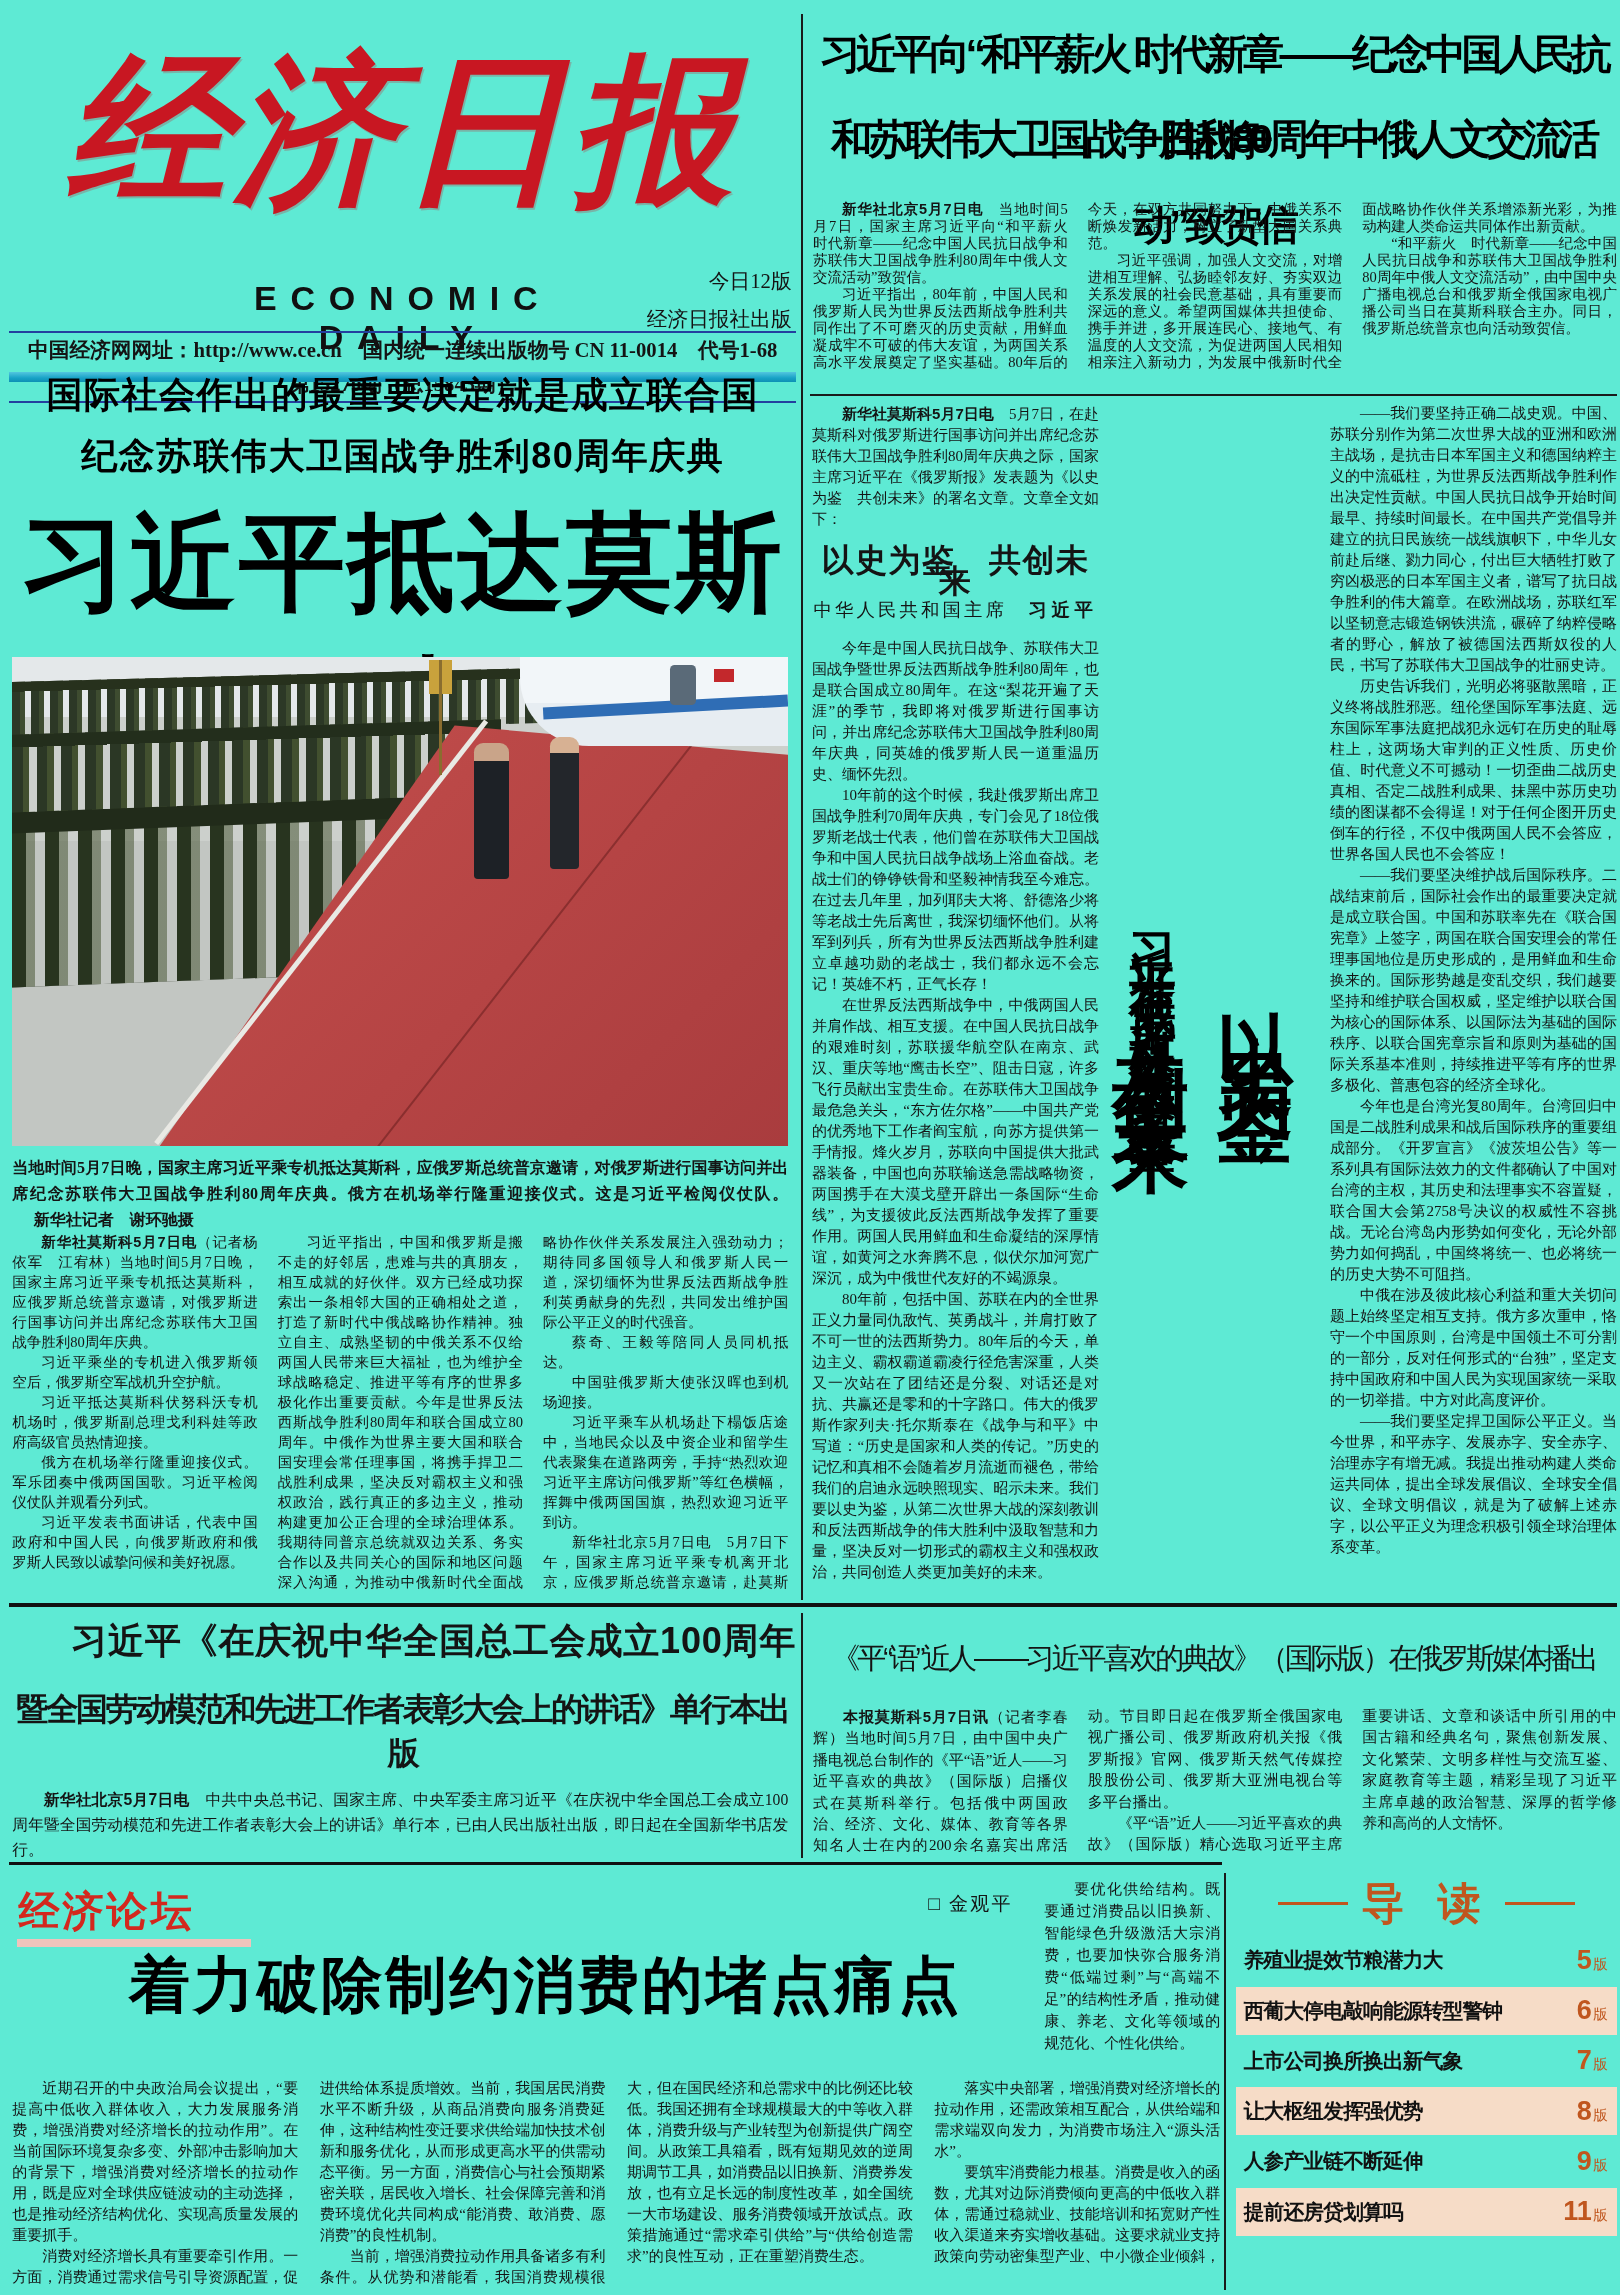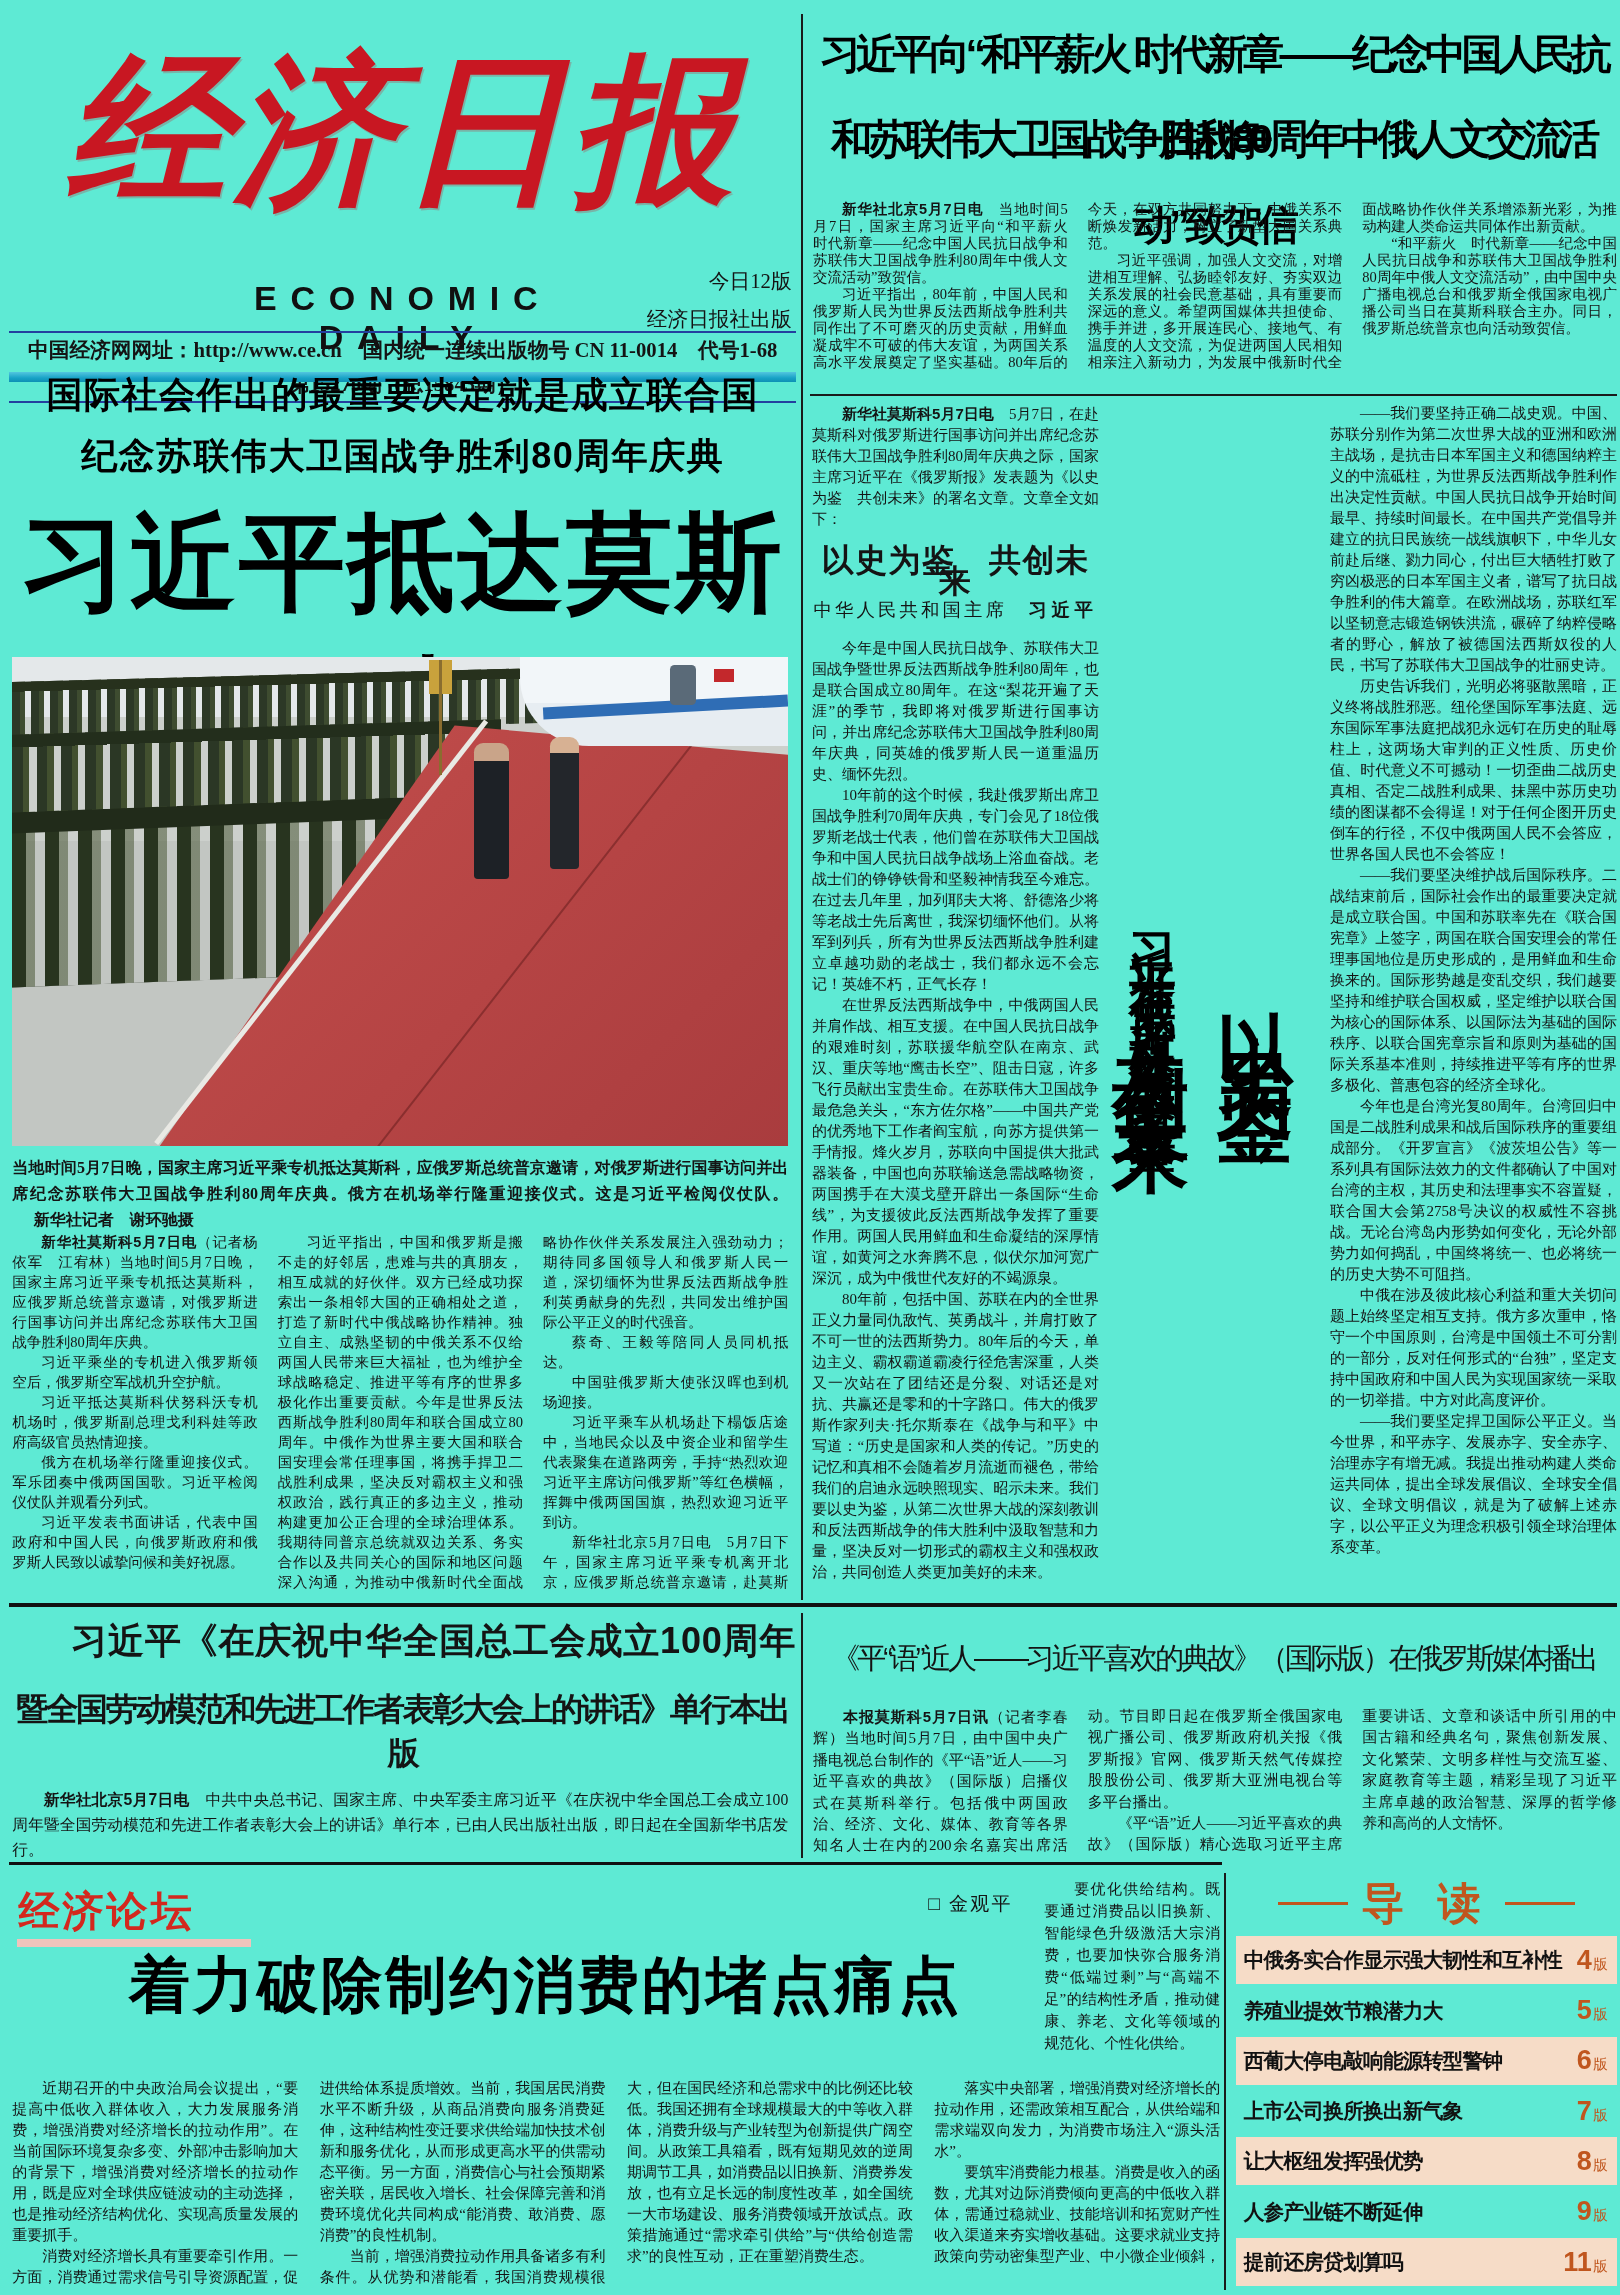--- a/index.html
+++ b/index.html
@@ -247,24 +247,20 @@
       <div data-list="forum_article.body"><p class="para">近期召开的中央政治局会议提出，“要提高中低收入群体收入，大力发展服务消费，增强消费对经济增长的拉动作用”。在当前国际环境复杂多变、外部冲击影响加大的背景下，增强消费对经济增长的拉动作用，既是应对全球供应链波动的主动选择，也是推动经济结构优化、实现高质量发展的重要抓手。</p><p class="para">消费对经济增长具有重要牵引作用。一方面，消费通过需求信号引导资源配置，促进供给体系提质增效。当前，我国居民消费水平不断升级，从商品消费向服务消费延伸，这种结构性变迁要求供给端加快技术创新和服务优化，从而形成更高水平的供需动态平衡。另一方面，消费信心与社会预期紧密关联，居民收入增长、社会保障完善和消费环境优化共同构成“能消费、敢消费、愿消费”的良性机制。</p><p class="para">当前，增强消费拉动作用具备诸多有利条件。从优势和潜能看，我国消费规模很大，但在国民经济和总需求中的比例还比较低。我国还拥有全球规模最大的中等收入群体，消费升级与产业转型为创新提供广阔空间。从政策工具箱看，既有短期见效的逆周期调节工具，如消费品以旧换新、消费券发放，也有立足长远的制度性改革，如全国统一大市场建设、服务消费领域开放试点。政策措施通过“需求牵引供给”与“供给创造需求”的良性互动，正在重塑消费生态。</p><p class="para">落实中央部署，增强消费对经济增长的拉动作用，还需政策相互配合，从供给端和需求端双向发力，为消费市场注入“源头活水”。</p><p class="para">要筑牢消费能力根基。消费是收入的函数，尤其对边际消费倾向更高的中低收入群体，需通过稳就业、技能培训和拓宽财产性收入渠道来夯实增收基础。这要求就业支持政策向劳动密集型产业、中小微企业倾斜，同时以公共服务均等化减少预防性储蓄，推动消费倾向从“收缩”转向“扩张”。</p></div>
     </div>
   </div>
 
   <div class="abs guide">
     <div class="guide-header">
       <span class="bar"></span>
       <span class="guide-title">导 读</span>
       <span class="bar"></span>
     </div>
-    <div class="guide-row peach">
-      <span class="guide-label">中俄务实合作显示强大韧性和互补性</span>
-      <span class="guide-page"><b>4</b><span class="pv">版</span></span>
-    </div>
     <div class="guide-row">
       <span class="guide-label">养殖业提效节粮潜力大</span>
       <span class="guide-page"><b>5</b><span class="pv">版</span></span>
     </div>
     <div class="guide-row peach">
       <span class="guide-label">西葡大停电敲响能源转型警钟</span>
       <span class="guide-page"><b>6</b><span class="pv">版</span></span>
     </div>
     <div class="guide-row">
       <span class="guide-label">上市公司换所换出新气象</span>

